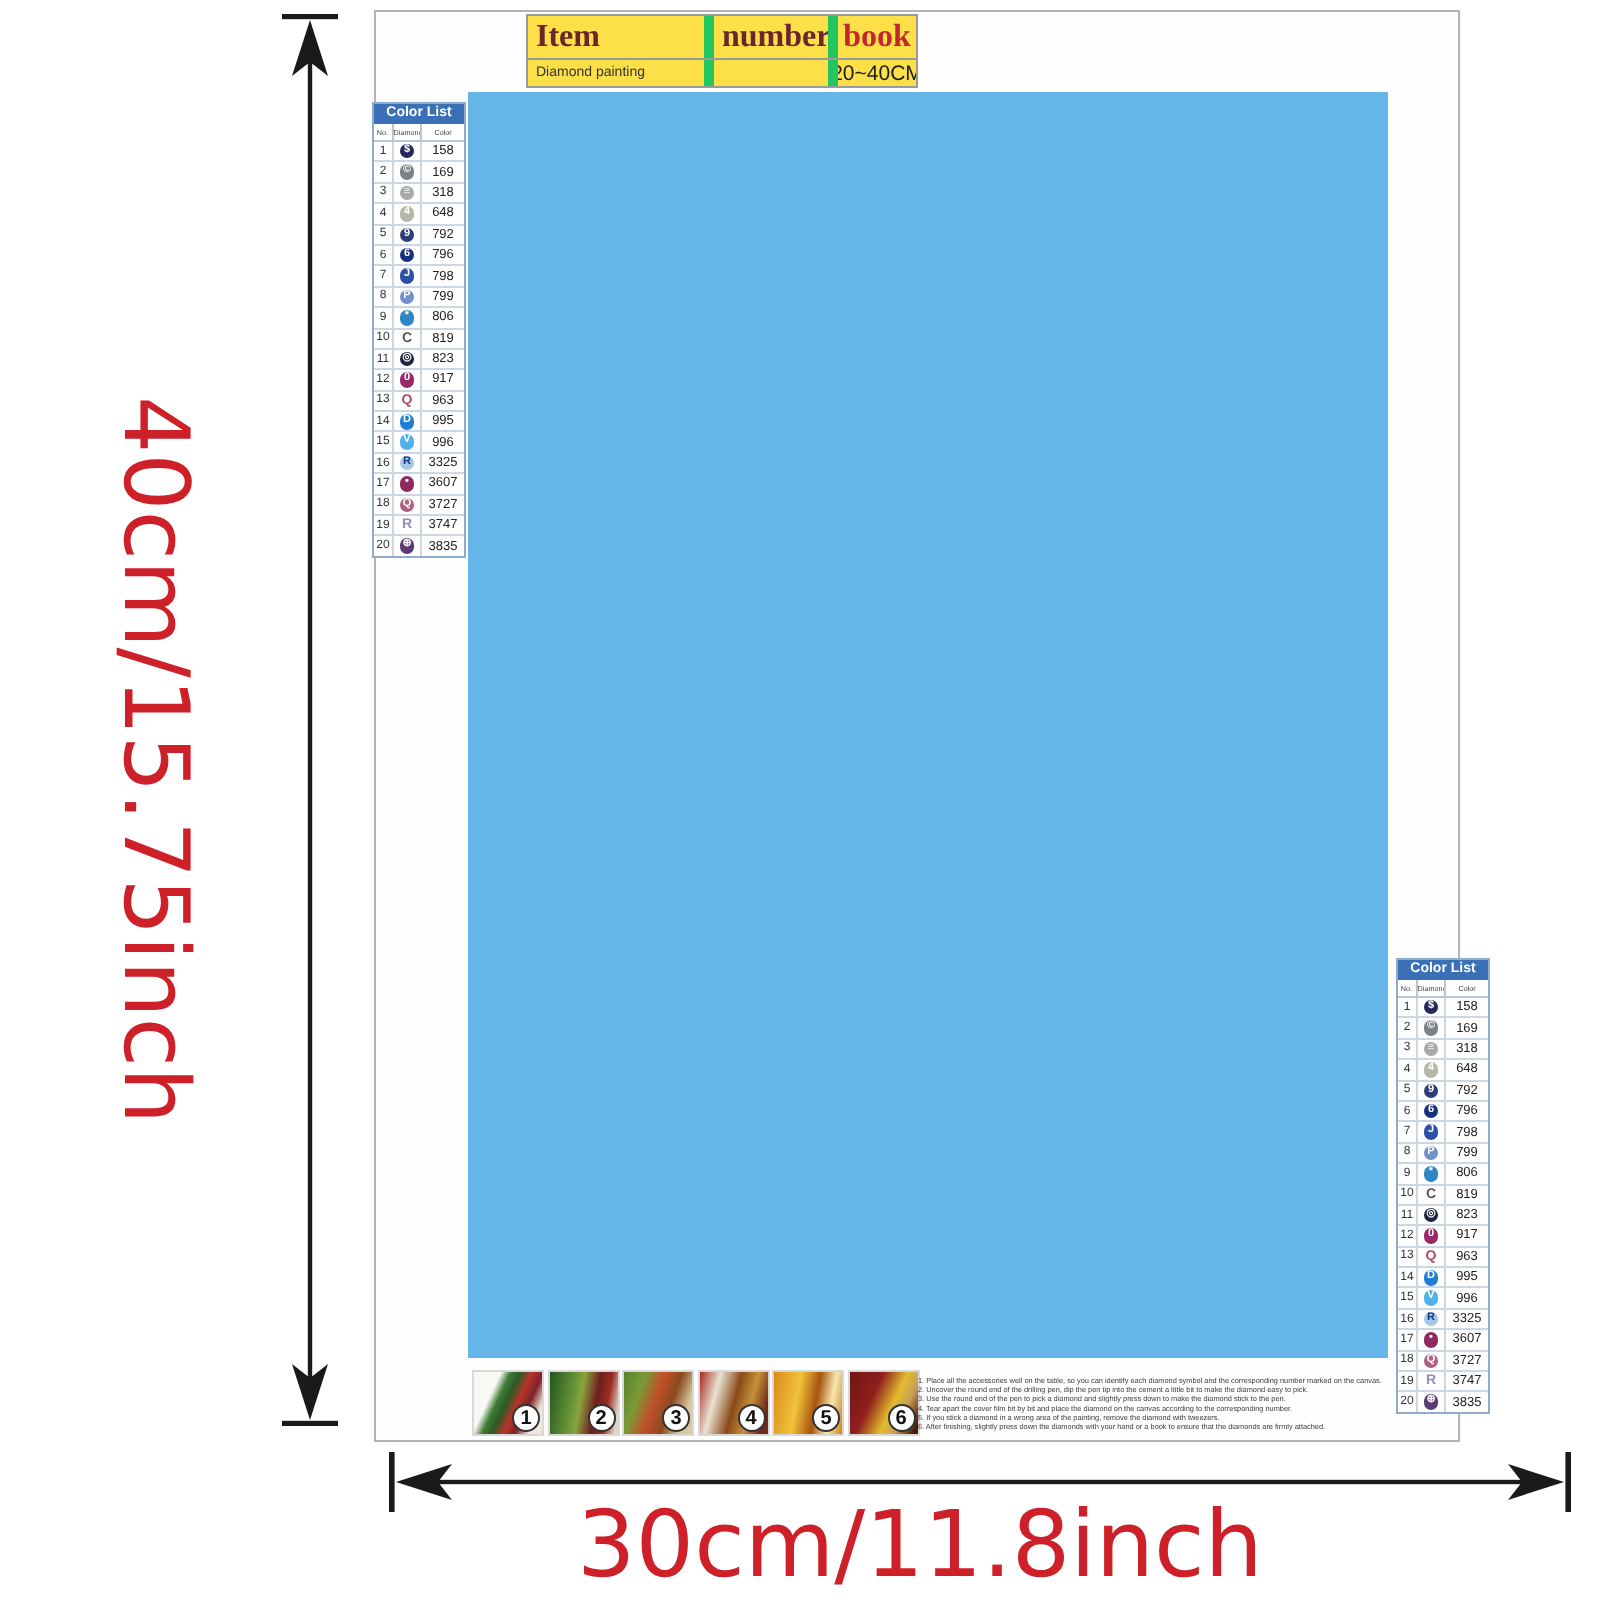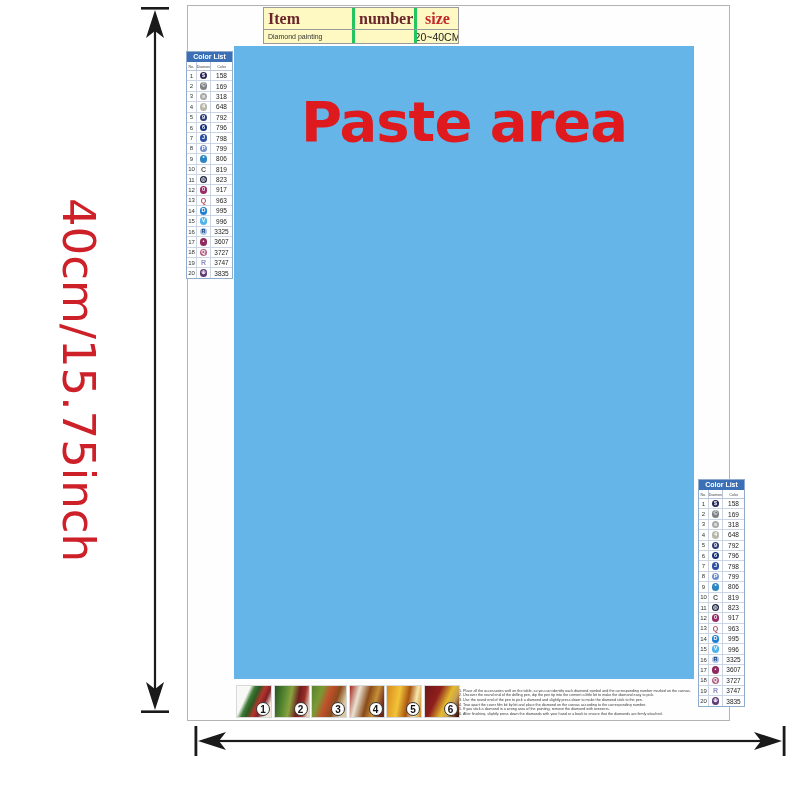--- a/index.html
+++ b/index.html
@@ -3,26 +3,26 @@
 <meta charset="utf-8">
 <style>
   html,body{margin:0;padding:0;}
   body{width:800px;height:800px;background:#ffffff;font-family:"Liberation Sans",sans-serif;position:relative;overflow:hidden;}
   .canvas-wrap{position:absolute;left:0;top:0;width:800px;height:800px;background:#fff;}
 
   
   .poster{position:absolute;left:187px;top:5px;width:543px;height:716px;background:#fefefe;border:1px solid #b3b3b3;box-sizing:border-box;}
 
   
-  .item-table{position:absolute;left:75px;top:1px;width:196px;background:#fef9c3;border:1px solid #9a9a9a;box-sizing:border-box;}
+  .item-table{position:absolute;left:75px;top:1px;width:196px;background:#fde047;border:1px solid #9a9a9a;box-sizing:border-box;}
   .it-row{display:grid;grid-template-columns:88px 62px 44px;}
   .it-row.hdr{height:21px;border-bottom:1px solid #9a9a9a;}
   .it-row.val{height:13px;}
   .it-cell{display:flex;align-items:center;padding-left:4px;box-sizing:border-box;overflow:hidden;white-space:nowrap;}
-  .it-cell + .it-cell{border-left:3px solid #22c55e;}
+  .it-cell + .it-cell{border-left:5px solid #22c55e;}
   .it-h{font-family:"Liberation Serif",serif;font-weight:bold;font-size:16px;color:#6b262b;}
   .it-h.size{color:#c3262b;justify-content:center;padding-left:0;}
   .it-v1{font-size:7px;color:#333;}
   .it-v3{font-size:10.5px;color:#1d1d1d;justify-content:center;padding-left:0;}
 
   
   .paste{position:absolute;left:46px;top:40px;width:460px;height:633px;background:#66b5e9;text-align:center;}
   .paste-line1{margin-top:178px;font-family:"DejaVu Sans",sans-serif;font-weight:bold;font-size:64px;color:#df1a1e;letter-spacing:-1px;line-height:1;}
   .paste-line2{margin-top:48px;font-family:"DejaVu Sans",sans-serif;font-weight:bold;font-size:56px;color:#df1a1e;letter-spacing:-1px;line-height:1;}
 
@@ -76,31 +76,30 @@
     </g>
   </svg>
   <div class="v-label">40cm/15.75inch</div>
 
   <div class="poster">
 
     <div class="item-table">
       <div class="it-row hdr">
         <div class="it-cell it-h">Item</div>
         <div class="it-cell it-h">number</div>
-        <div class="it-cell it-h size">size</div>
+        <div class="it-cell it-h size">book</div>
       </div>
       <div class="it-row val">
         <div class="it-cell it-v1">Diamond painting</div>
         <div class="it-cell it-v1"></div>
         <div class="it-cell it-v3">20~40CM</div>
       </div>
     </div>
 
     <div class="paste">
-      <div class="paste-line2">Paste area</div>
     </div>
 
     <div class="color-list left">
       <div class="cl-title">Color List</div>
       <div class="cl-headers">
         <div class="cl-h">
             <span>No.</span>
           </div>
         <div class="cl-h">
             <span>Diamond</span>
@@ -512,14 +511,15 @@
 
   <svg class="dim-svg h-arrow" width="596" height="34" viewBox="0 0 596 34">
     <g fill="#1a1a1a">
       <rect x="2.5" y="2" width="2.8" height="30"></rect>
       <polygon points="6,17 34,8 27,17 34,26"></polygon>
       <rect x="26" y="15.9" width="546" height="2.2"></rect>
       <polygon points="590,17 562,8 569,17 562,26"></polygon>
       <rect x="590.7" y="2" width="2.8" height="30"></rect>
     </g>
   </svg>
+  <div class="h-label">30cm/11.8inch</div>
 
 </div>
 
 </body></html>

